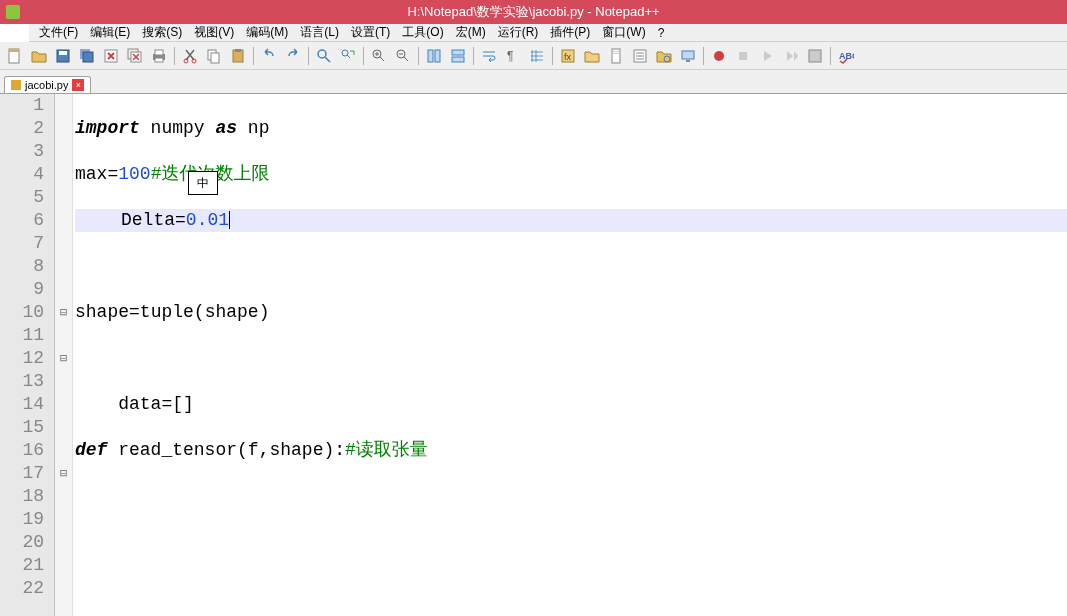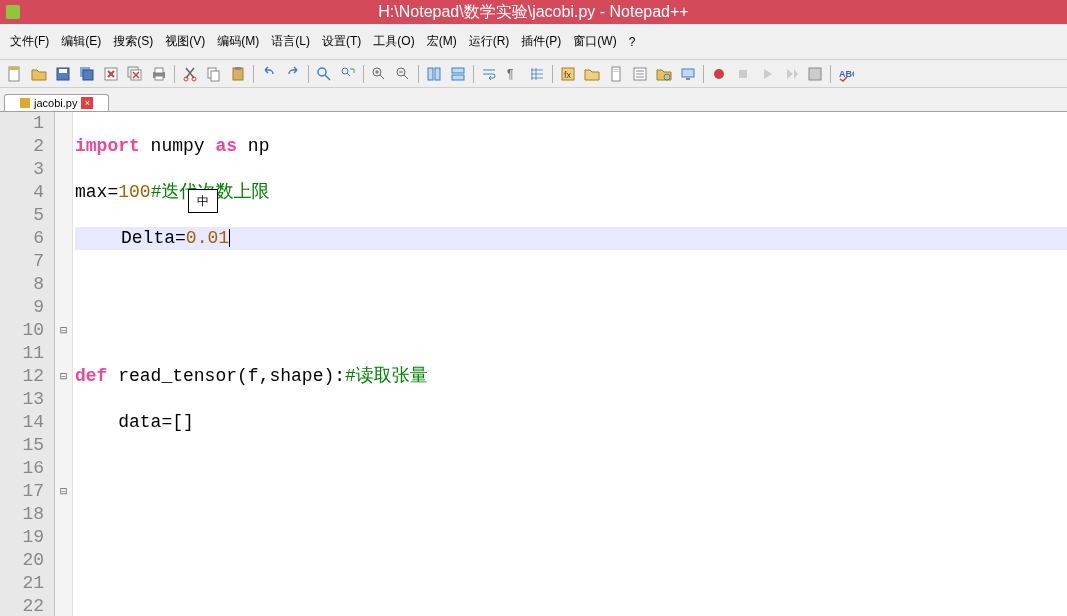--- a/index.html
+++ b/index.html
@@ -1,35 +1,35 @@
 <!DOCTYPE html>
 <html><head>
 <meta charset="utf-8">
 <style>
 * { margin:0; padding:0; box-sizing:border-box; }
 body { font-family:"Segoe UI",sans-serif; font-size:12px; background:#fff; width:1067px; height:616px; overflow:hidden; display:flex; flex-direction:column; }
-.titlebar { background:#d44a5a; color:#fff; height:24px; display:flex; align-items:center; justify-content:center; position:relative; font-size:16px; }
+.titlebar { background:#d44a5a; color:#fff; height:24px; display:flex; align-items:center; justify-content:center; position:relative; font-size:13px; }
 .title-icon { position:absolute; left:6px; width:14px; height:14px; background:#8cc63f; border-radius:2px; }
-.menubar { background:#f0f0f0; height:36px; display:flex; align-items:center; padding:0 4px; border-bottom:1px solid #d0d0d0; }
+.menubar { background:#f0f0f0; height:18px; display:flex; align-items:center; padding:0 4px; border-bottom:1px solid #d0d0d0;margin-left:29px; }
 .menu-item { padding:2px 6px; cursor:default; }
 .toolbar { background:#f0f0f0; height:28px; display:flex; align-items:center; padding:2px 4px; gap:2px; border-bottom:1px solid #d0d0d0; }
 .tb-btn { width:22px; height:22px; display:flex; align-items:center; justify-content:center; border:1px solid transparent; cursor:pointer; }
 .tb-sep { width:1px; height:18px; background:#b0b0b0; margin:0 2px; }
 .tabbar { background:#f0f0f0; height:24px; display:flex; align-items:flex-end; padding-left:4px; border-bottom:1px solid #a0a0a0; }
-.tab { background:#fff; border:1px solid #a0a0a0; border-bottom:none; padding:2px 15px; display:flex; align-items:center; gap:4px; font-size:11px; border-radius:3px 3px 0 0; }
+.tab { background:#fff; border:1px solid #a0a0a0; border-bottom:none; padding:2px 6px; display:flex; align-items:center; gap:4px; font-size:11px; border-radius:3px 3px 0 0; }
 .tab-icon { width:10px; height:10px; background:#e0a830; display:inline-block; }
 .tab-close { width:12px; height:12px; background:#e04040; color:#fff; font-size:9px; display:flex; align-items:center; justify-content:center; cursor:pointer; }
 .editor { flex:1; display:flex; overflow:hidden; background:#fff; }
 .gutter { width:55px; background:#e8e8e8; text-align:right; padding-right:10px; color:#888; font-family:"Courier New",monospace; font-size:18px; line-height:23px; border-right:1px solid #c0c0c0; user-select:none; }
 .fold { width:18px; background:#f4f4f4; font-family:monospace; font-size:12px; line-height:23px; text-align:center; color:#808080; border-right:1px solid #e0e0e0; }
 .code { flex:1; font-family:"Courier New",monospace; font-size:18px; line-height:23px; white-space:pre; position:relative; padding-left:2px; }
 .code-line { height:23px; }
 .line-hl { background:#e8e8ff;padding-left:46px; }
-.kw { color:#ec4899; font-weight:bold; }
-.num { color:#a16207; }
+.kw { color:#000000; font-weight:bold;font-style:italic; }
+.num { color:#1d4ed8; }
 .cmt { color:#008000; }
 .curs { display:inline-block; width:1px; height:18px; background:#000; vertical-align:middle; }
 .ime-box { position:absolute; left:115px; top:77px; width:30px; height:24px; border:1px solid #000; background:#fff; display:flex; align-items:center; justify-content:center; font-size:12px; font-family:sans-serif; }
 svg { display:block; }
 </style>
 </head>
 <body>
 
 <div class="titlebar">
   <span class="title-icon"></span>
@@ -310,23 +310,24 @@
     <div>&nbsp;</div>
     <div>&nbsp;</div>
     <div>&nbsp;</div>
     <div>&nbsp;</div>
   </div>
   <div class="code">
 <div class="code-line"><span class="kw">import</span><span> numpy </span><span class="kw">as</span><span> np</span></div>
 <div class="code-line"><span>max</span><span>=</span><span class="num">100</span><span class="cmt">#迭代次数上限</span></div>
 <div class="code-line line-hl"><span>Delta</span><span>=</span><span class="num">0.01</span><span class="curs"></span></div>
 <div class="code-line"></div>
+<div class="code-line"><span>shape</span><span>=</span><span>tuple</span><span>(shape)</span></div>
 <div class="code-line"></div>
+<div class="code-line"><span>    data=[]</span></div>
 <div class="code-line"><span class="kw">def</span><span> read_tensor(f,shape):</span><span class="cmt">#读取张量</span></div>
-<div class="code-line"><span>    data=[]</span></div>
 
 
 
 
 
 
 
 
 
 

